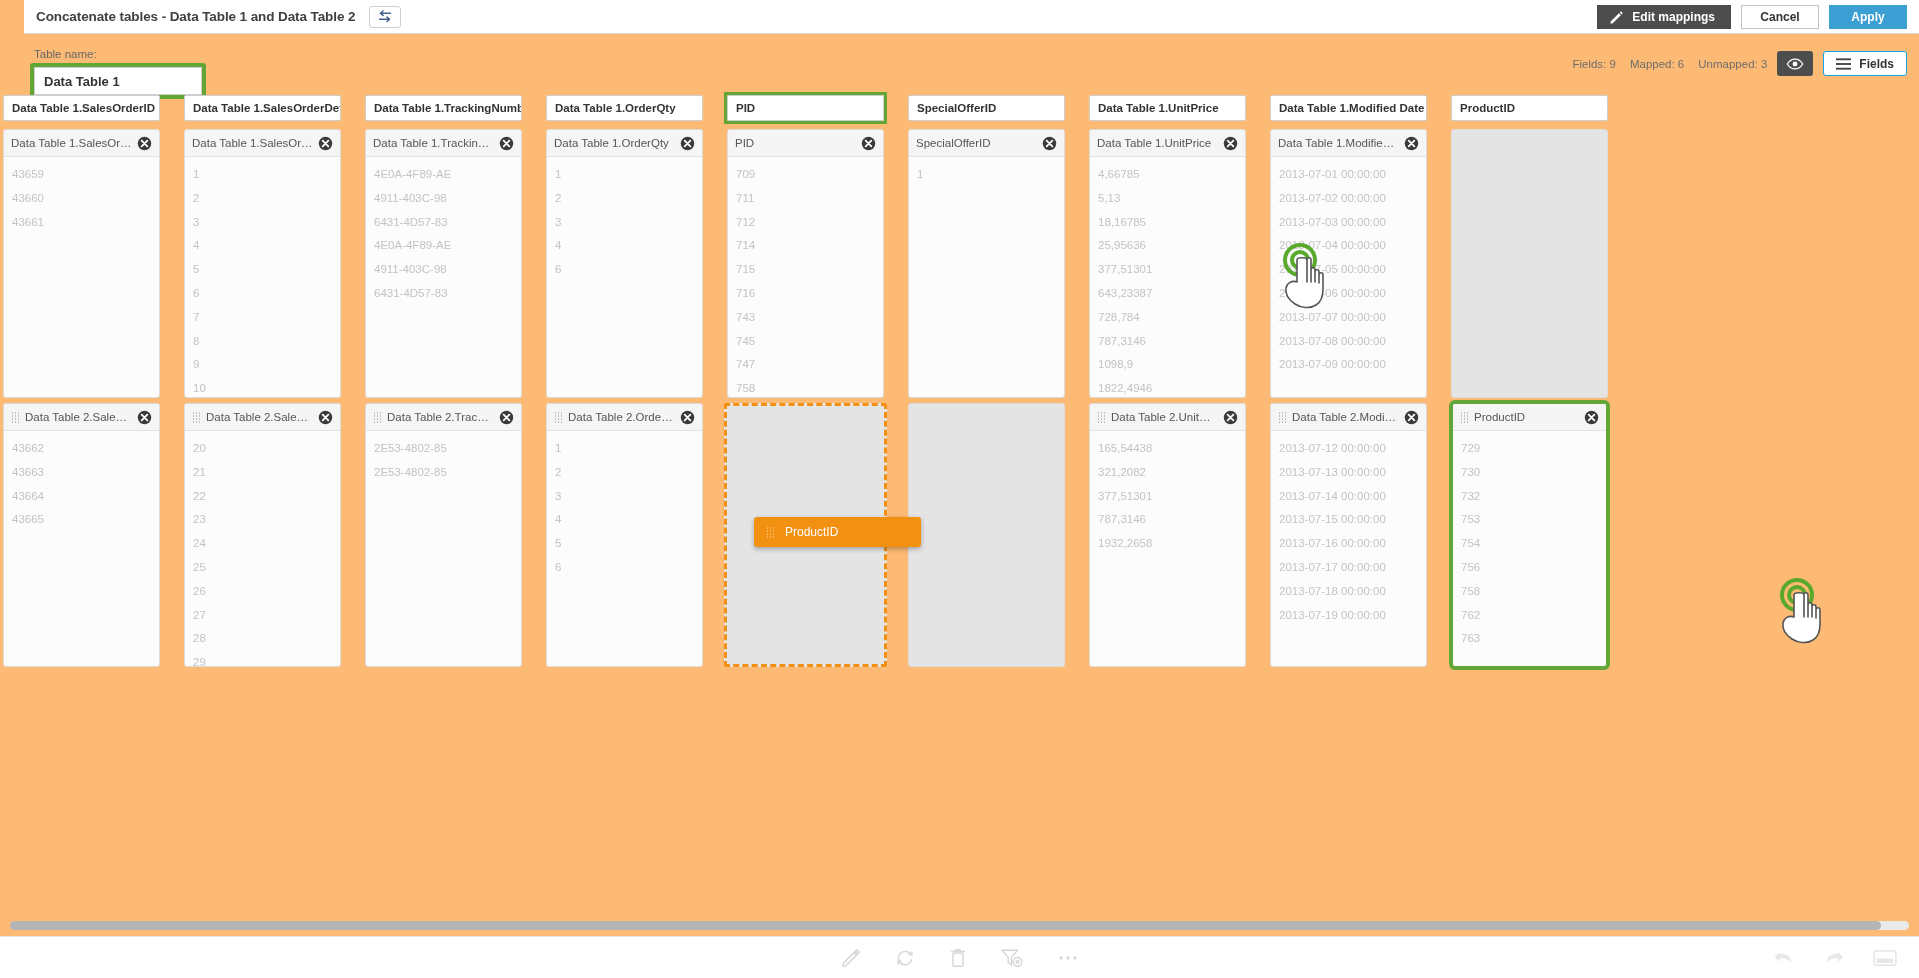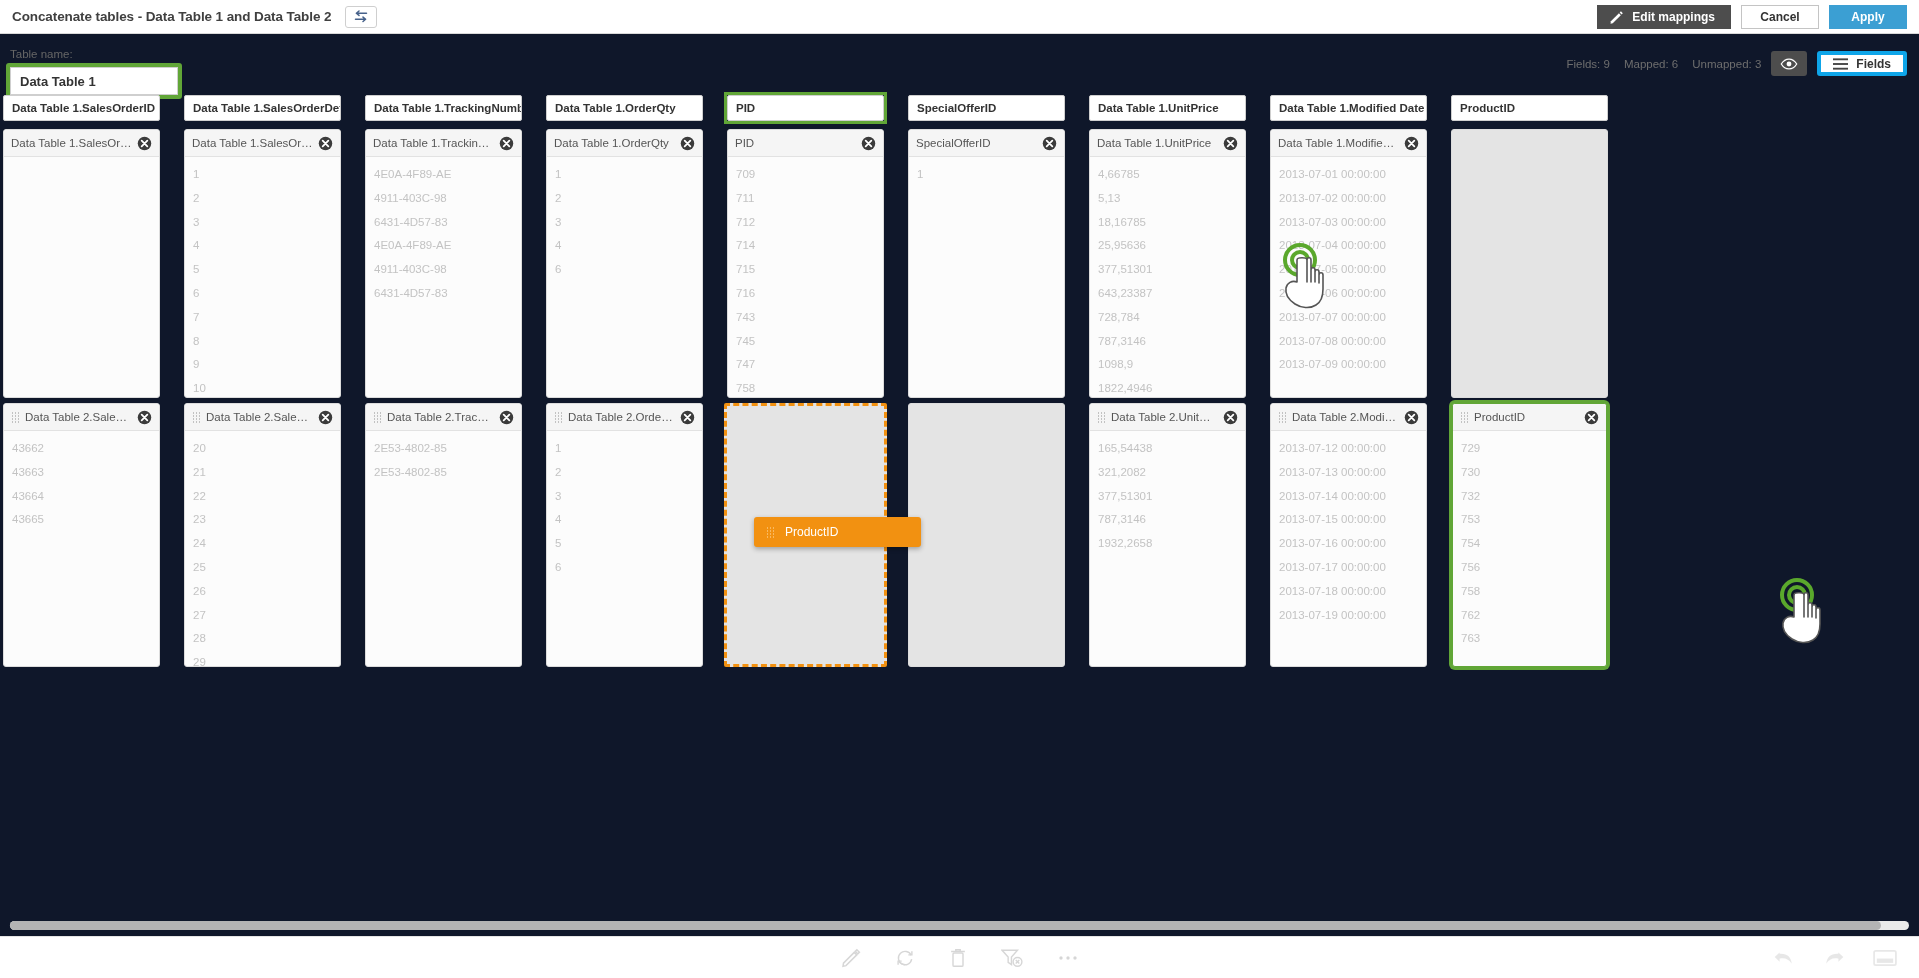--- a/index.html
+++ b/index.html
@@ -3,21 +3,21 @@
 <meta charset="utf-8">
 <title>Concatenate tables</title>
 <style>
   * { box-sizing: border-box; margin: 0; padding: 0; }
   html, body {
     width: 1919px; height: 978px;
     font-family: "Liberation Sans", sans-serif;
     background: #f0f0f0;
     overflow: hidden;
   }
-  .app { position: relative; width: 1919px; height: 978px; background: #0f172a; }
+  .app { position: relative; width: 1919px; height: 978px; background: #fdba74; padding-left: 24px; }
 
   
   .header {
     height: 34px; background: #ffffff;
     border-bottom: 1px solid #d9d9d9;
     display: flex; align-items: center; padding: 0 12px;
     position: relative;
   }
   .header-title {
     font-size: 13.5px; font-weight: bold; color: #404040;
@@ -59,21 +59,21 @@
   .meta {
     position: absolute; right: 12px; top: 17px;
     display: flex; align-items: center; gap: 10px;
   }
   .meta-text { font-size: 11.5px; color: #6e6e6e; display: flex; gap: 14px; }
   .eye-btn {
     width: 36px; height: 25px; background: #4d4d4d; border-radius: 3px;
     display: flex; align-items: center; justify-content: center; cursor: pointer;
   }
   .fields-btn {
-    height: 25px; border: 4px solid #0ea5e9; border-radius: 3px; background: #fff;
+    height: 25px; border: 1px solid #0ea5e9; border-radius: 3px; background: #fff;
     display: flex; align-items: center; gap: 8px; padding: 0 12px; cursor: pointer;
     font-size: 12px; font-weight: bold; color: #333;
   }
 
   
   .grid-area {
     position: absolute; top: 92px; left: 0; right: 0; bottom: 70px;
     overflow: hidden;
   }
   .columns { display: flex; gap: 18px; padding: 0 0 0 0; height: 100%; }
@@ -225,20 +225,25 @@
             <div class="col-header">Data Table 1.SalesOrderID</div>
           </div>
           <div class="card r1">
             <div class="card-head">
               <span class="card-title">Data Table 1.SalesOrderID</span>
               <span class="xbtn"><svg width="15" height="15" viewBox="0 0 16 16">
                   <circle cx="8" cy="8" r="7.2" fill="#3b3b3b"></circle>
                   <path d="M5 5l6 6M11 5l-6 6" stroke="#fff" stroke-width="1.9" stroke-linecap="round"></path>
                 </svg></span>
             </div>
+            <div class="card-body">
+              <div class="cell">43659</div>
+              <div class="cell">43660</div>
+              <div class="cell">43661</div>
+            </div>
           </div>
           <div class="card r2">
             <div class="card-head">
               <span class="grip">
                 <i></i>
                 <i></i>
                 <i></i>
                 <i></i>
                 <i></i>
                 <i></i>

